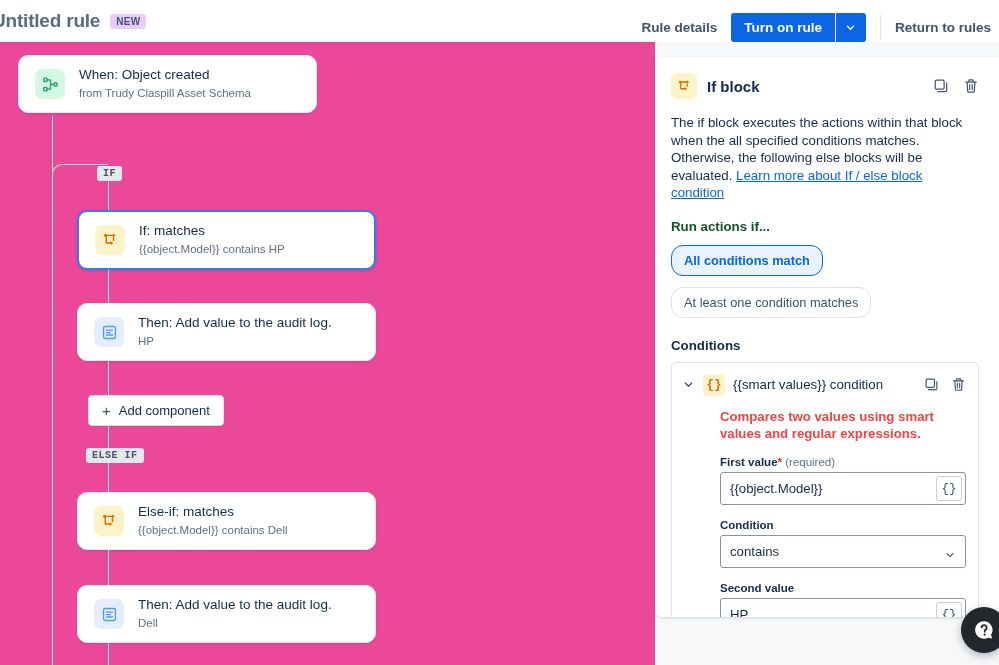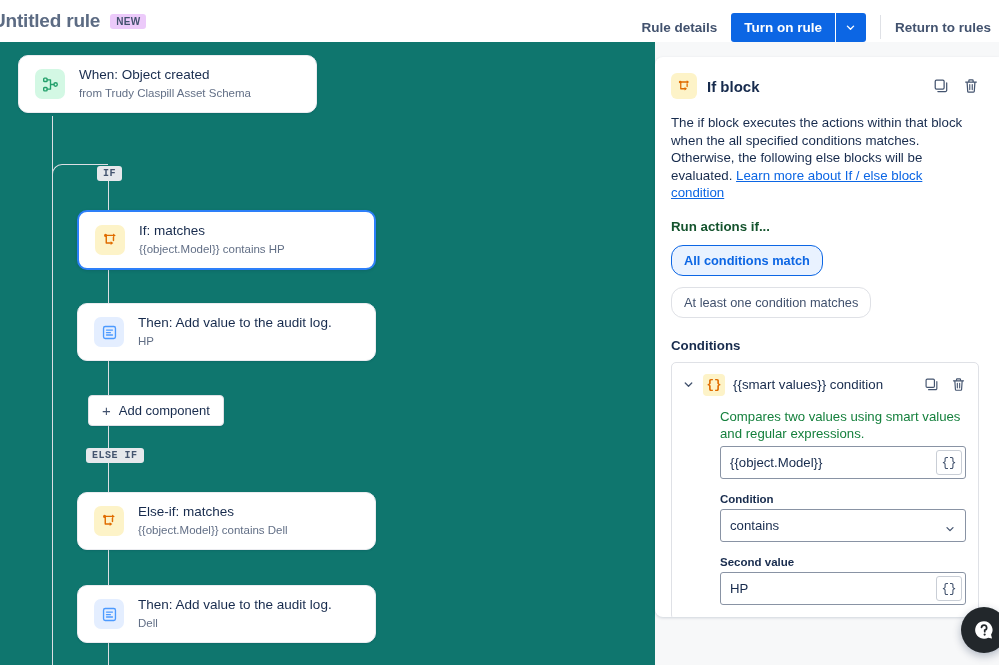--- a/index.html
+++ b/index.html
@@ -51,21 +51,21 @@
     background: #0c66e4; color: #fff; border: none;
     width: 30px; border-radius: 0 3px 3px 0;
     display: flex; align-items: center; justify-content: center;
     cursor: pointer;
   }
   .vdiv { width: 1px; height: 24px; background: #dfe1e6; }
 
   
   .canvas {
     position: absolute; top: 42px; left: 0; width: 655px; height: 623px;
-    background: #0f766e; overflow: hidden;
+    background: #ec4899; overflow: hidden;
   }
   .node-card {
     position: absolute; background: #fff;
     border: 1px solid #ebecf0; border-radius: 10px;
     box-shadow: 0 1px 2px rgba(9,30,66,.12);
     display: flex; align-items: center; gap: 14px;
     padding: 0 16px; cursor: pointer;
   }
   .node-card.selected { border: 2px solid #2d7ff9; box-shadow: 0 1px 3px rgba(9,30,66,.14); align-items: center; }
   .node-ico {
@@ -139,21 +139,21 @@
   .chev { cursor: pointer; display: flex; flex: 0 0 auto; }
   .cond-badge {
     width: 22px; height: 22px; border-radius: 4px; background: #fdf3c8;
     display: flex; align-items: center; justify-content: center;
     color: #e06c00; font-size: 12.5px; font-weight: 700;
     font-family: "Liberation Mono", monospace; flex: 0 0 auto;
   }
   .cond-title { font-size: 13.3px; color: #172b4d; }
   .cond-acts { margin-left: auto; display: flex; align-items: center; gap: 12px; }
   .cond-body { padding-left: 38px; margin-top: 12px; }
-  .cond-desc { font-size: 13.2px; line-height: 1.3; color: #15803d; }
+  .cond-desc { font-size: 13.2px; line-height: 1.3; color: #ef4444; font-weight: bold; }
   .fld-label { margin-top: 14px; font-size: 11.5px; font-weight: 600; color: #172b4d; }
   .req-star { color: #c9372c; }
   .req-note { color: #626f86; font-weight: 400; }
   .fld-wrap { position: relative; margin-top: 4px; }
   .fld-input {
     width: 100%; height: 33px; border: 1px solid #8993a4; border-radius: 3px;
     background: #fff; font-size: 13.2px; font-family: inherit; color: #172b4d;
     padding: 0 44px 0 9px; outline: none;
   }
   .fld-btn {
@@ -360,20 +360,24 @@
               <path d="M4.6 4.6 L5.3 15 a.9 .9 0 0 0 .9 .85 h5.6 a.9 .9 0 0 0 .9-.85 L13.4 4.6" fill="none" stroke="#44546f" stroke-width="1.4" stroke-linejoin="round"></path>
               <path d="M7.6 7.4 V13 M10.4 7.4 V13" stroke="#44546f" stroke-width="1.3" stroke-linecap="round"></path>
             </svg>
           </span>
         </span>
       </div>
 
       <div class="cond-body">
         <div class="cond-desc">Compares two values using smart values and regular expressions.</div>
 
+        <div class="fld-label">
+          <span>First value</span><span class="req-star">*</span>
+          <span class="req-note">(required)</span>
+        </div>
         <div class="fld-wrap">
           <input class="fld-input" value="{{object.Model}}" style="">
           <span class="fld-btn">{}</span>
         </div>
 
         <div class="fld-label">Condition</div>
         <div class="sel-wrap">
           <div class="sel-input">contains</div>
           <span class="sel-chev">
             <svg width="12" height="12" viewBox="0 0 16 16">

